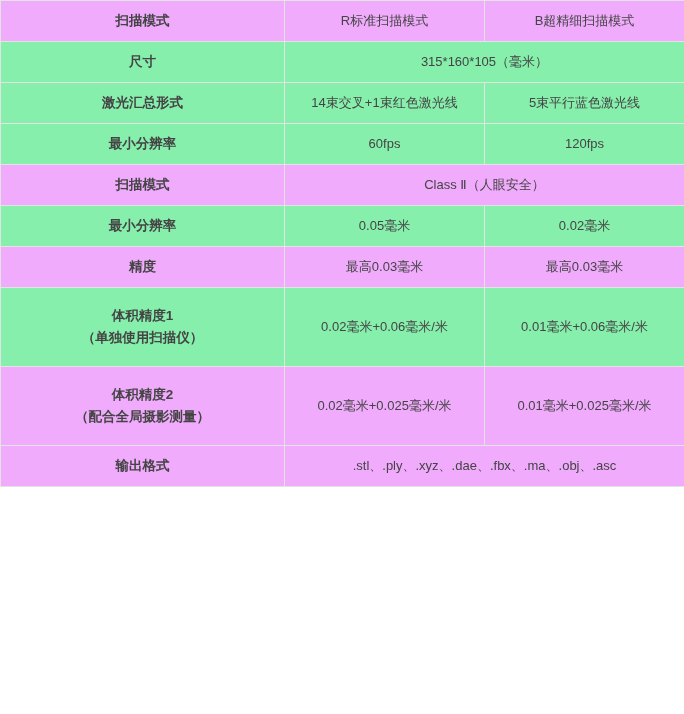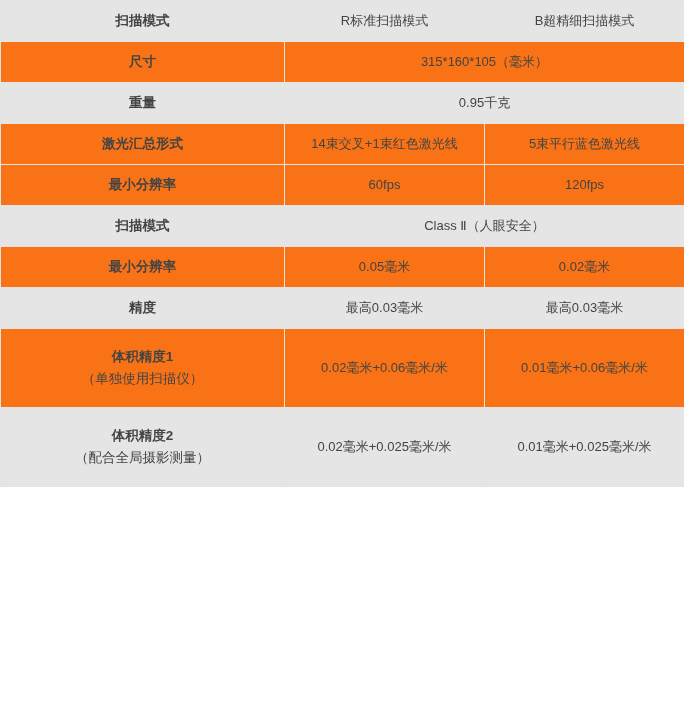--- a/index.html
+++ b/index.html
@@ -26,34 +26,34 @@
 
   table.spec-table td {
     border: 1px solid #e3e3e3;
     text-align: center;
     vertical-align: middle;
     padding: 6px 4px;
     line-height: 1.6;
     color: #444444;
   }
   table.spec-table tr.odd td {
-    background: #e5e5e5;
+    background: #f0abfc;
   }
   table.spec-table tr.even td {
-    background: #f97316;
+    background: #86efac;
     text-align: center;
   }
   td.label {
     font-weight: bold;
     color: #333333;
     font-size: 13.5px;
   }
   td.label .sub {
     display: block;
-    font-weight: normal;
+    font-weight: bold;
     margin-top: 0;
   }
   tr.h-40 td { height: 28px; }
   tr.h-tall td { height: 66px; }
   .val { white-space: nowrap; margin-left: 35px; }
 </style>
 </head>
 <body>
 
 <table class="spec-table">
@@ -68,24 +68,20 @@
       <td class="label">扫描模式</td>
       <td class="val">R标准扫描模式</td>
       <td class="val">B超精细扫描模式</td>
     </tr>
 
     <tr class="even h-40">
       <td class="label">尺寸</td>
       <td class="val" colspan="2">315*160*105（毫米）</td>
     </tr>
 
-    <tr class="odd h-40">
-      <td class="label">重量</td>
-      <td class="val" colspan="2">0.95千克</td>
-    </tr>
 
     <tr class="even h-40">
       <td class="label">激光汇总形式</td>
       <td class="val">14束交叉+1束红色激光线</td>
       <td class="val">5束平行蓝色激光线</td>
     </tr>
 
 
     <tr class="even h-40">
       <td class="label">最小分辨率</td>
@@ -124,15 +120,19 @@
         <span>体积精度2</span>
         <span class="sub">（配合全局摄影测量）</span>
       </td>
       <td class="val">0.02毫米+0.025毫米/米</td>
       <td class="val">0.01毫米+0.025毫米/米</td>
     </tr>
 
 
 
 
+    <tr class="odd h-40">
+      <td class="label">输出格式</td>
+      <td class="val" colspan="2">.stl、.ply、.xyz、.dae、.fbx、.ma、.obj、.asc</td>
+    </tr>
 
   </tbody>
 </table>
 
 </body></html>

